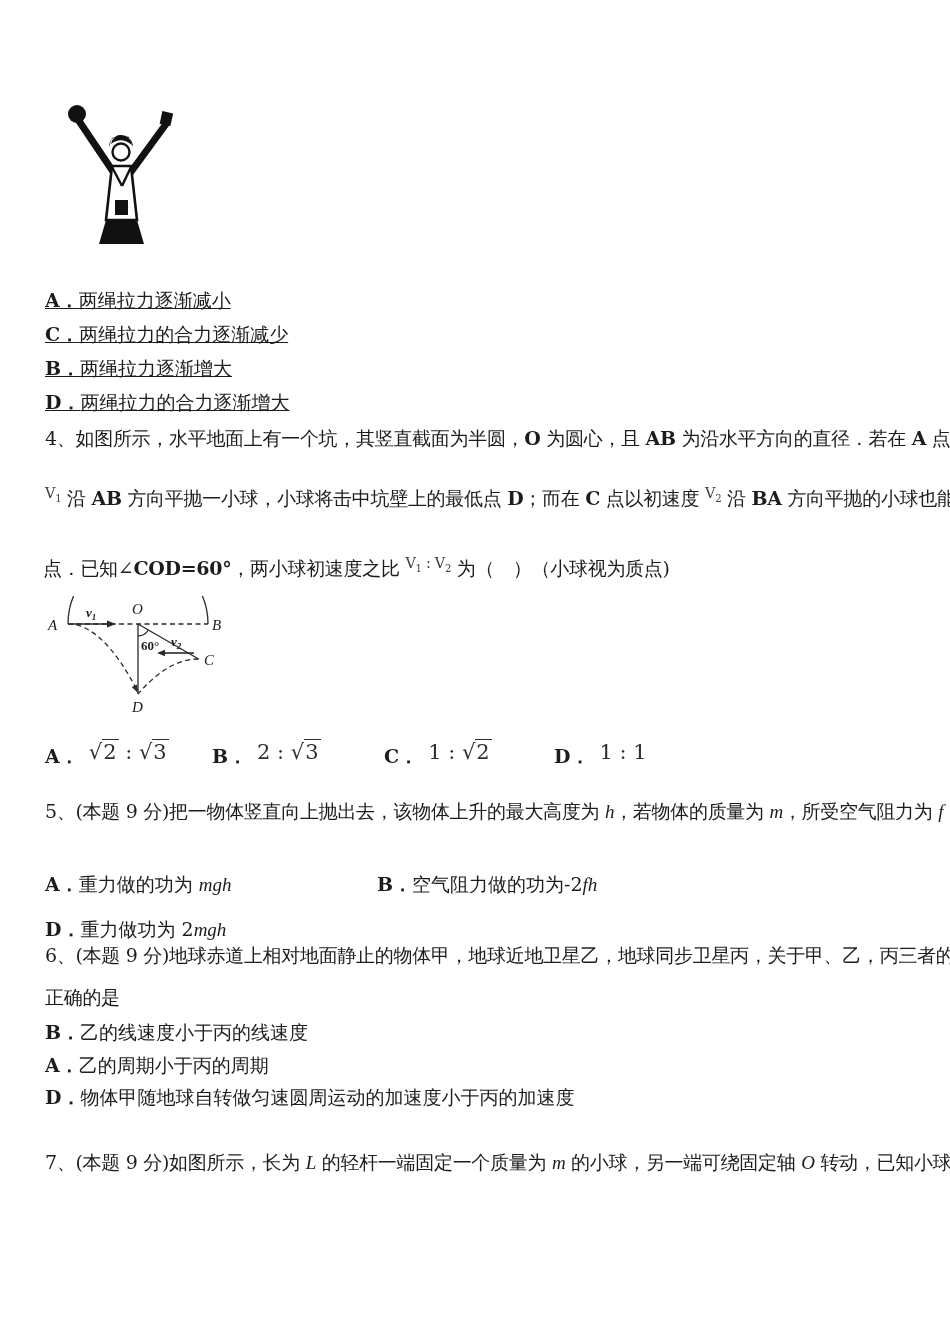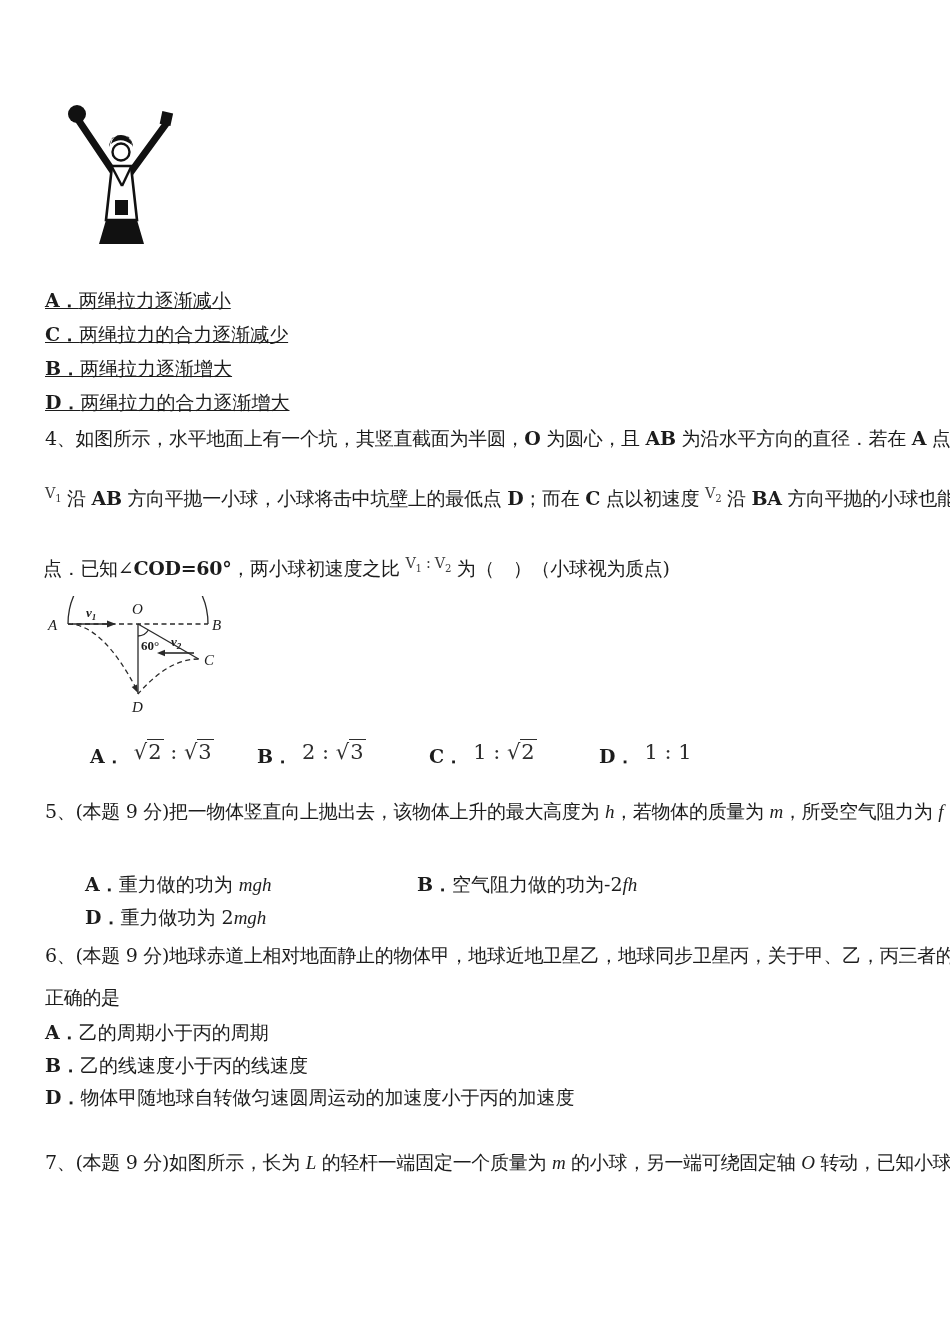--- a/index.html
+++ b/index.html
@@ -15,21 +15,21 @@
   .olabel{font-weight:bold;}
   .q6line{line-height:32.5px;white-space:nowrap;}
   .optrow{display:flex;align-items:flex-start;}
   .fopt{white-space:nowrap;}
   .fopt .olabel{font-size:19px;}
   .fopt .parts{position:relative;top:-4px;display:inline-block;margin-left:10px;
                font-size:21px;color:#2e2e2e;}
   .sqrt{white-space:nowrap;}
   .sqrt-sign{font-style:normal;}
   .rad{border-top:1.5px solid currentColor;padding:0 2px 0 1px;}
-  .grid2{display:grid;grid-template-columns:332px auto;row-gap:12px;line-height:20px;margin-left:40px;}
+  .grid2{display:grid;grid-template-columns:332px auto;row-gap:24px;line-height:20px;}
   svg text{font-family:"Liberation Serif","DejaVu Serif",serif;}
   .dlabel{font-size:15px;font-style:italic;fill:#1c1c1c;}
   .dangle{font-size:13px;font-weight:bold;fill:#1c1c1c;}
   .vlab{font-size:13px;font-style:italic;font-weight:bold;fill:#1c1c1c;}
 </style>
 </head>
 <body>
 
 <div class="page">
 
@@ -84,36 +84,36 @@
       <text class="dlabel" x="94" y="18">O</text>
       <text class="dlabel" x="166" y="69">C</text>
       <text class="dlabel" x="94" y="116">D</text>
       <text class="dangle" x="103" y="54">60°</text>
       <text class="vlab" x="48" y="21"><tspan>v</tspan><tspan dy="3" font-size="9">1</tspan></text>
       <text class="vlab" x="133" y="50"><tspan>v</tspan><tspan dy="3" font-size="9">2</tspan></text>
     </svg>
   </div>
 
   <div class="abs optrow" style="left:45px;top:744px;width:860px;">
-    <div class="fopt" style="width:167px;margin-left:45px;"><span class="olabel">A．</span><span class="parts"><span class="sqrt"><span class="sqrt-sign">√</span><span class="rad">2</span></span><span> : </span><span class="sqrt"><span class="sqrt-sign">√</span><span class="rad">3</span></span></span></div>
+    <div class="fopt" style="width:167px;"><span class="olabel">A．</span><span class="parts"><span class="sqrt"><span class="sqrt-sign">√</span><span class="rad">2</span></span><span> : </span><span class="sqrt"><span class="sqrt-sign">√</span><span class="rad">3</span></span></span></div>
     <div class="fopt" style="width:172px;"><span class="olabel">B．</span><span class="parts"><span>2 : </span><span class="sqrt"><span class="sqrt-sign">√</span><span class="rad">3</span></span></span></div>
     <div class="fopt" style="width:170px;"><span class="olabel">C．</span><span class="parts"><span>1 : </span><span class="sqrt"><span class="sqrt-sign">√</span><span class="rad">2</span></span></span></div>
     <div class="fopt"><span class="olabel">D．</span><span class="parts"><span>1 : 1</span></span></div>
   </div>
 
   <div class="abs para" style="left:45px;top:799px;"><span>5、(本题 9 分)把一物体竖直向上抛出去，该物体上升的最大高度为 </span><span class="ital">h</span><span>，若物体的质量为 </span><span class="ital">m</span><span>，所受空气阻力为 </span><span class="ital">f</span><span>，则在从</span></div>
   <div class="abs grid2" style="left:45px;top:874px;width:860px;">
     <div><span class="olabel">A．</span><span><span>重力做的功为 </span><span class="ital">mgh</span></span></div>
     <div><span class="olabel">B．</span><span><span>空气阻力做的功为-2</span><span class="ital">fh</span></span></div>
     <div><span class="olabel">D．</span><span><span>重力做功为 2</span><span class="ital">mgh</span></span></div>
   </div>
 
   <div class="abs para" style="left:45px;top:943px;"><span>6、(本题 9 分)地球赤道上相对地面静止的物体甲，地球近地卫星乙，地球同步卫星丙，关于甲、乙，丙三者的说法，</span></div>
   <div class="abs para" style="left:45px;top:985px;"><span>正确的是</span></div>
   <div class="abs" style="left:45px;top:1016px;">
+    <div class="q6line"><span class="olabel">B．</span><span>乙的线速度小于丙的线速度</span></div>
     <div class="q6line"><span class="olabel">A．</span><span>乙的周期小于丙的周期</span></div>
-    <div class="q6line"><span class="olabel">B．</span><span>乙的线速度小于丙的线速度</span></div>
     <div class="q6line"><span class="olabel">D．</span><span>物体甲随地球自转做匀速圆周运动的加速度小于丙的加速度</span></div>
   </div>
 
   <div class="abs para" style="left:45px;top:1150px;"><span>7、(本题 9 分)如图所示，长为 </span><span class="ital">L</span><span> 的轻杆一端固定一个质量为 </span><span class="ital">m</span><span> 的小球，另一端可绕固定轴 </span><span class="ital">O</span><span> 转动，已知小球通过最高</span></div>
 
 </div>
 
 </body></html>

